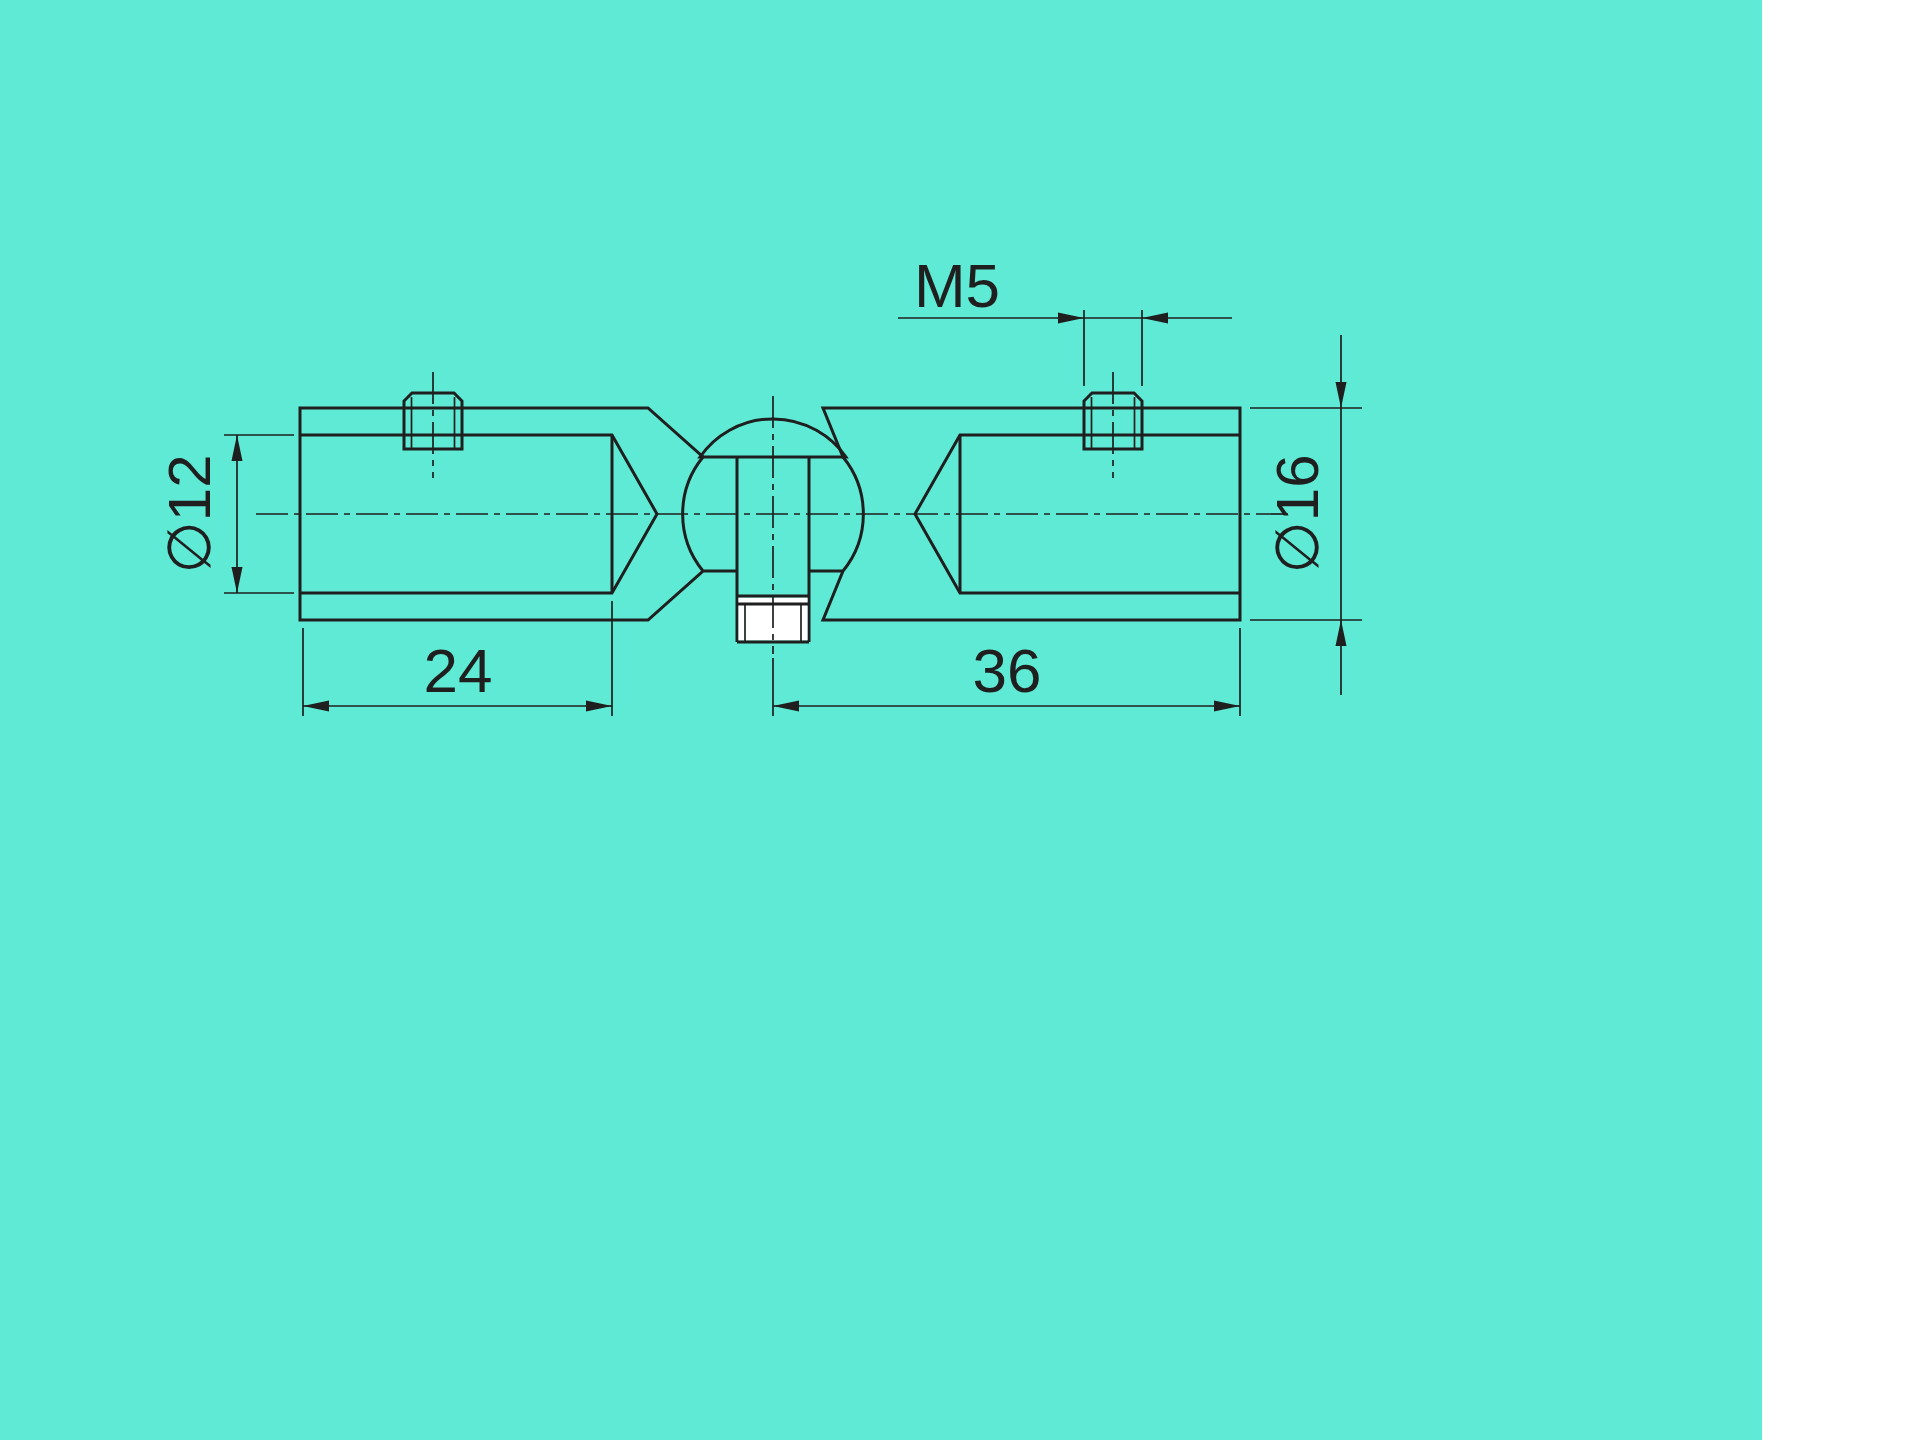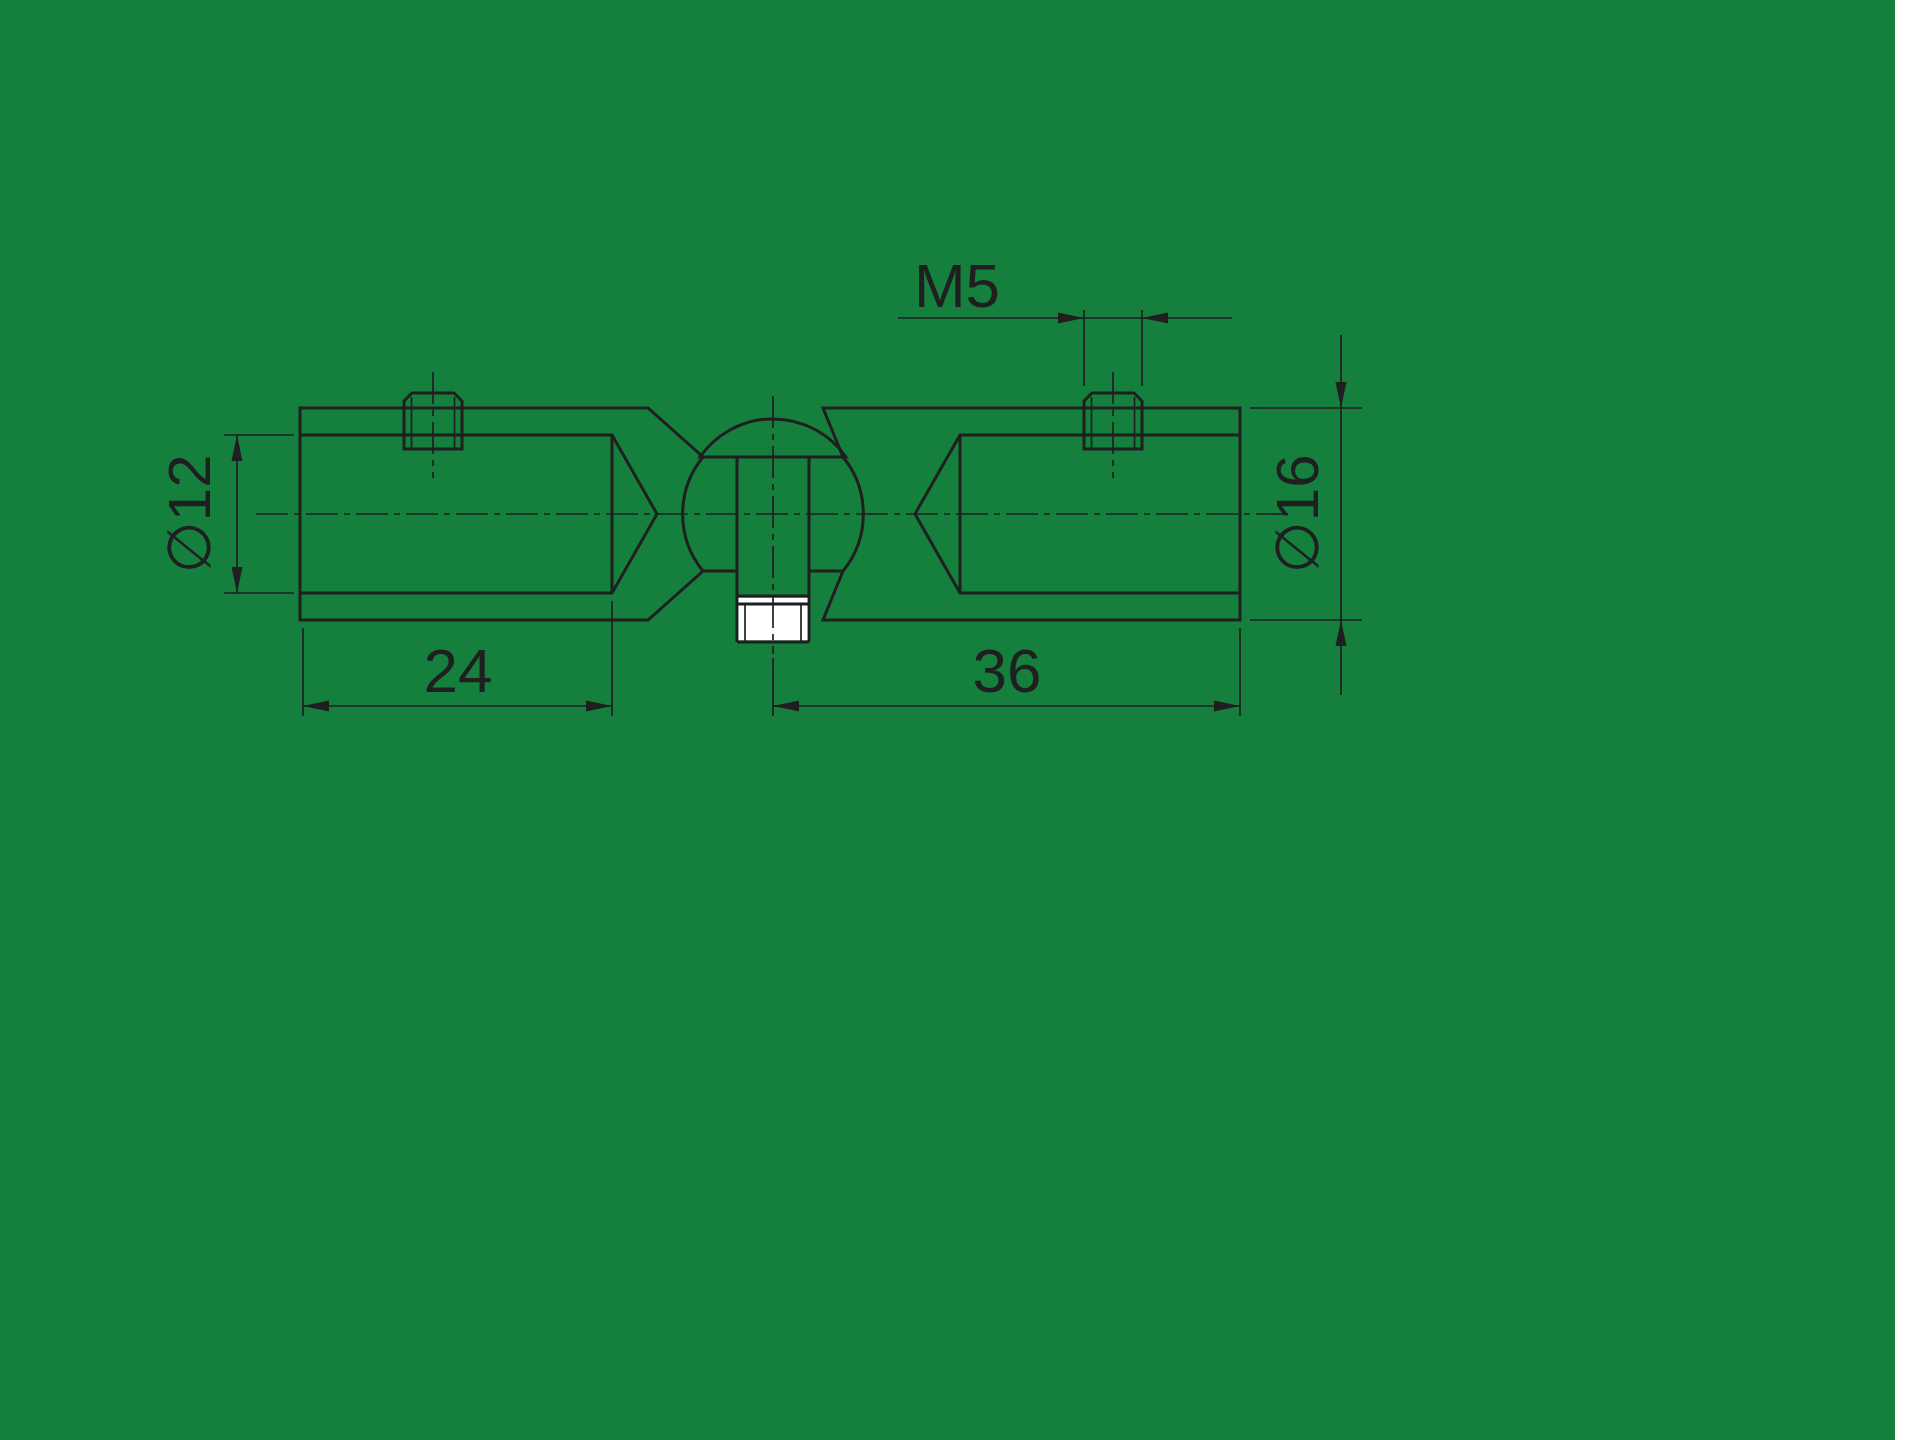--- a/index.html
+++ b/index.html
@@ -5,23 +5,23 @@
   html, body {
     margin: 0;
     padding: 0;
     background: #ffffff;
     width: 1919px;
     height: 1440px;
     overflow: hidden;
   }
   .drawing-wrap {
     position: relative;
-    width: 1895px;
+    width: 1762px;
     height: 1440px;
-    background: #15803d;
+    background: #5eead4;
   }
   svg {
     display: block;
   }
   .objline {
     fill: none;
     stroke: #1f1f1f;
     stroke-width: 3;
     stroke-linejoin: miter;
     stroke-linecap: butt;

